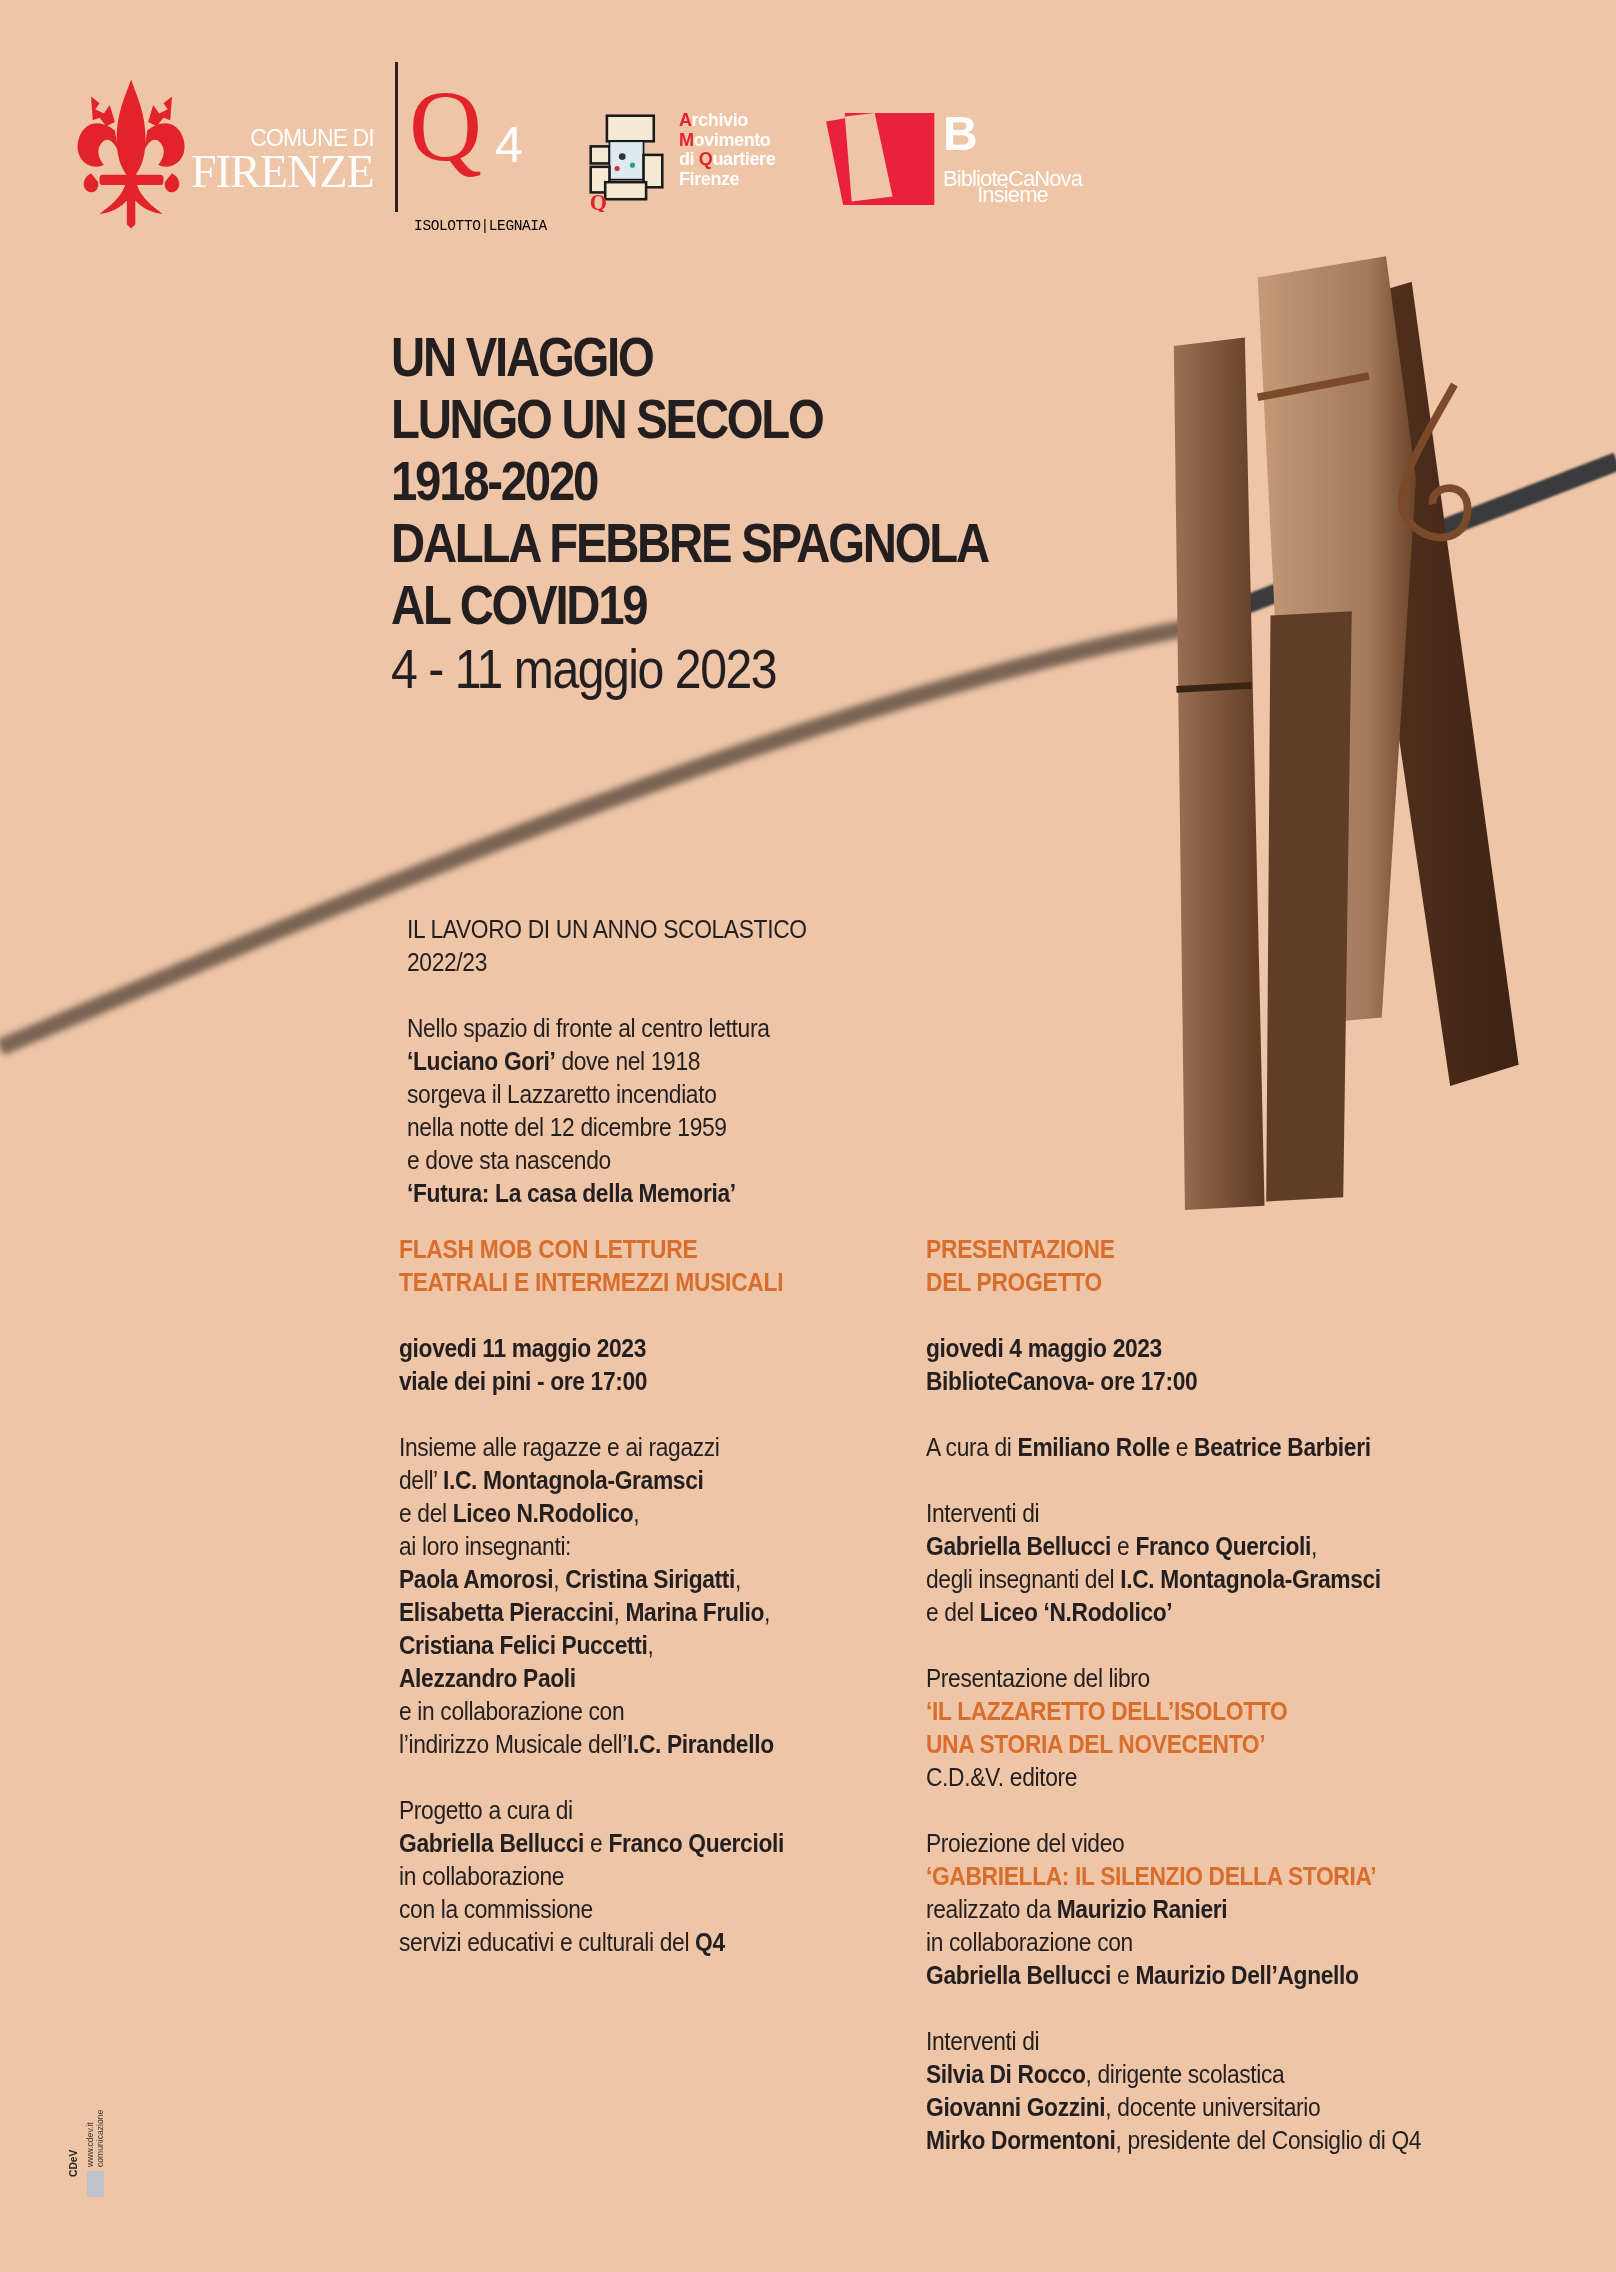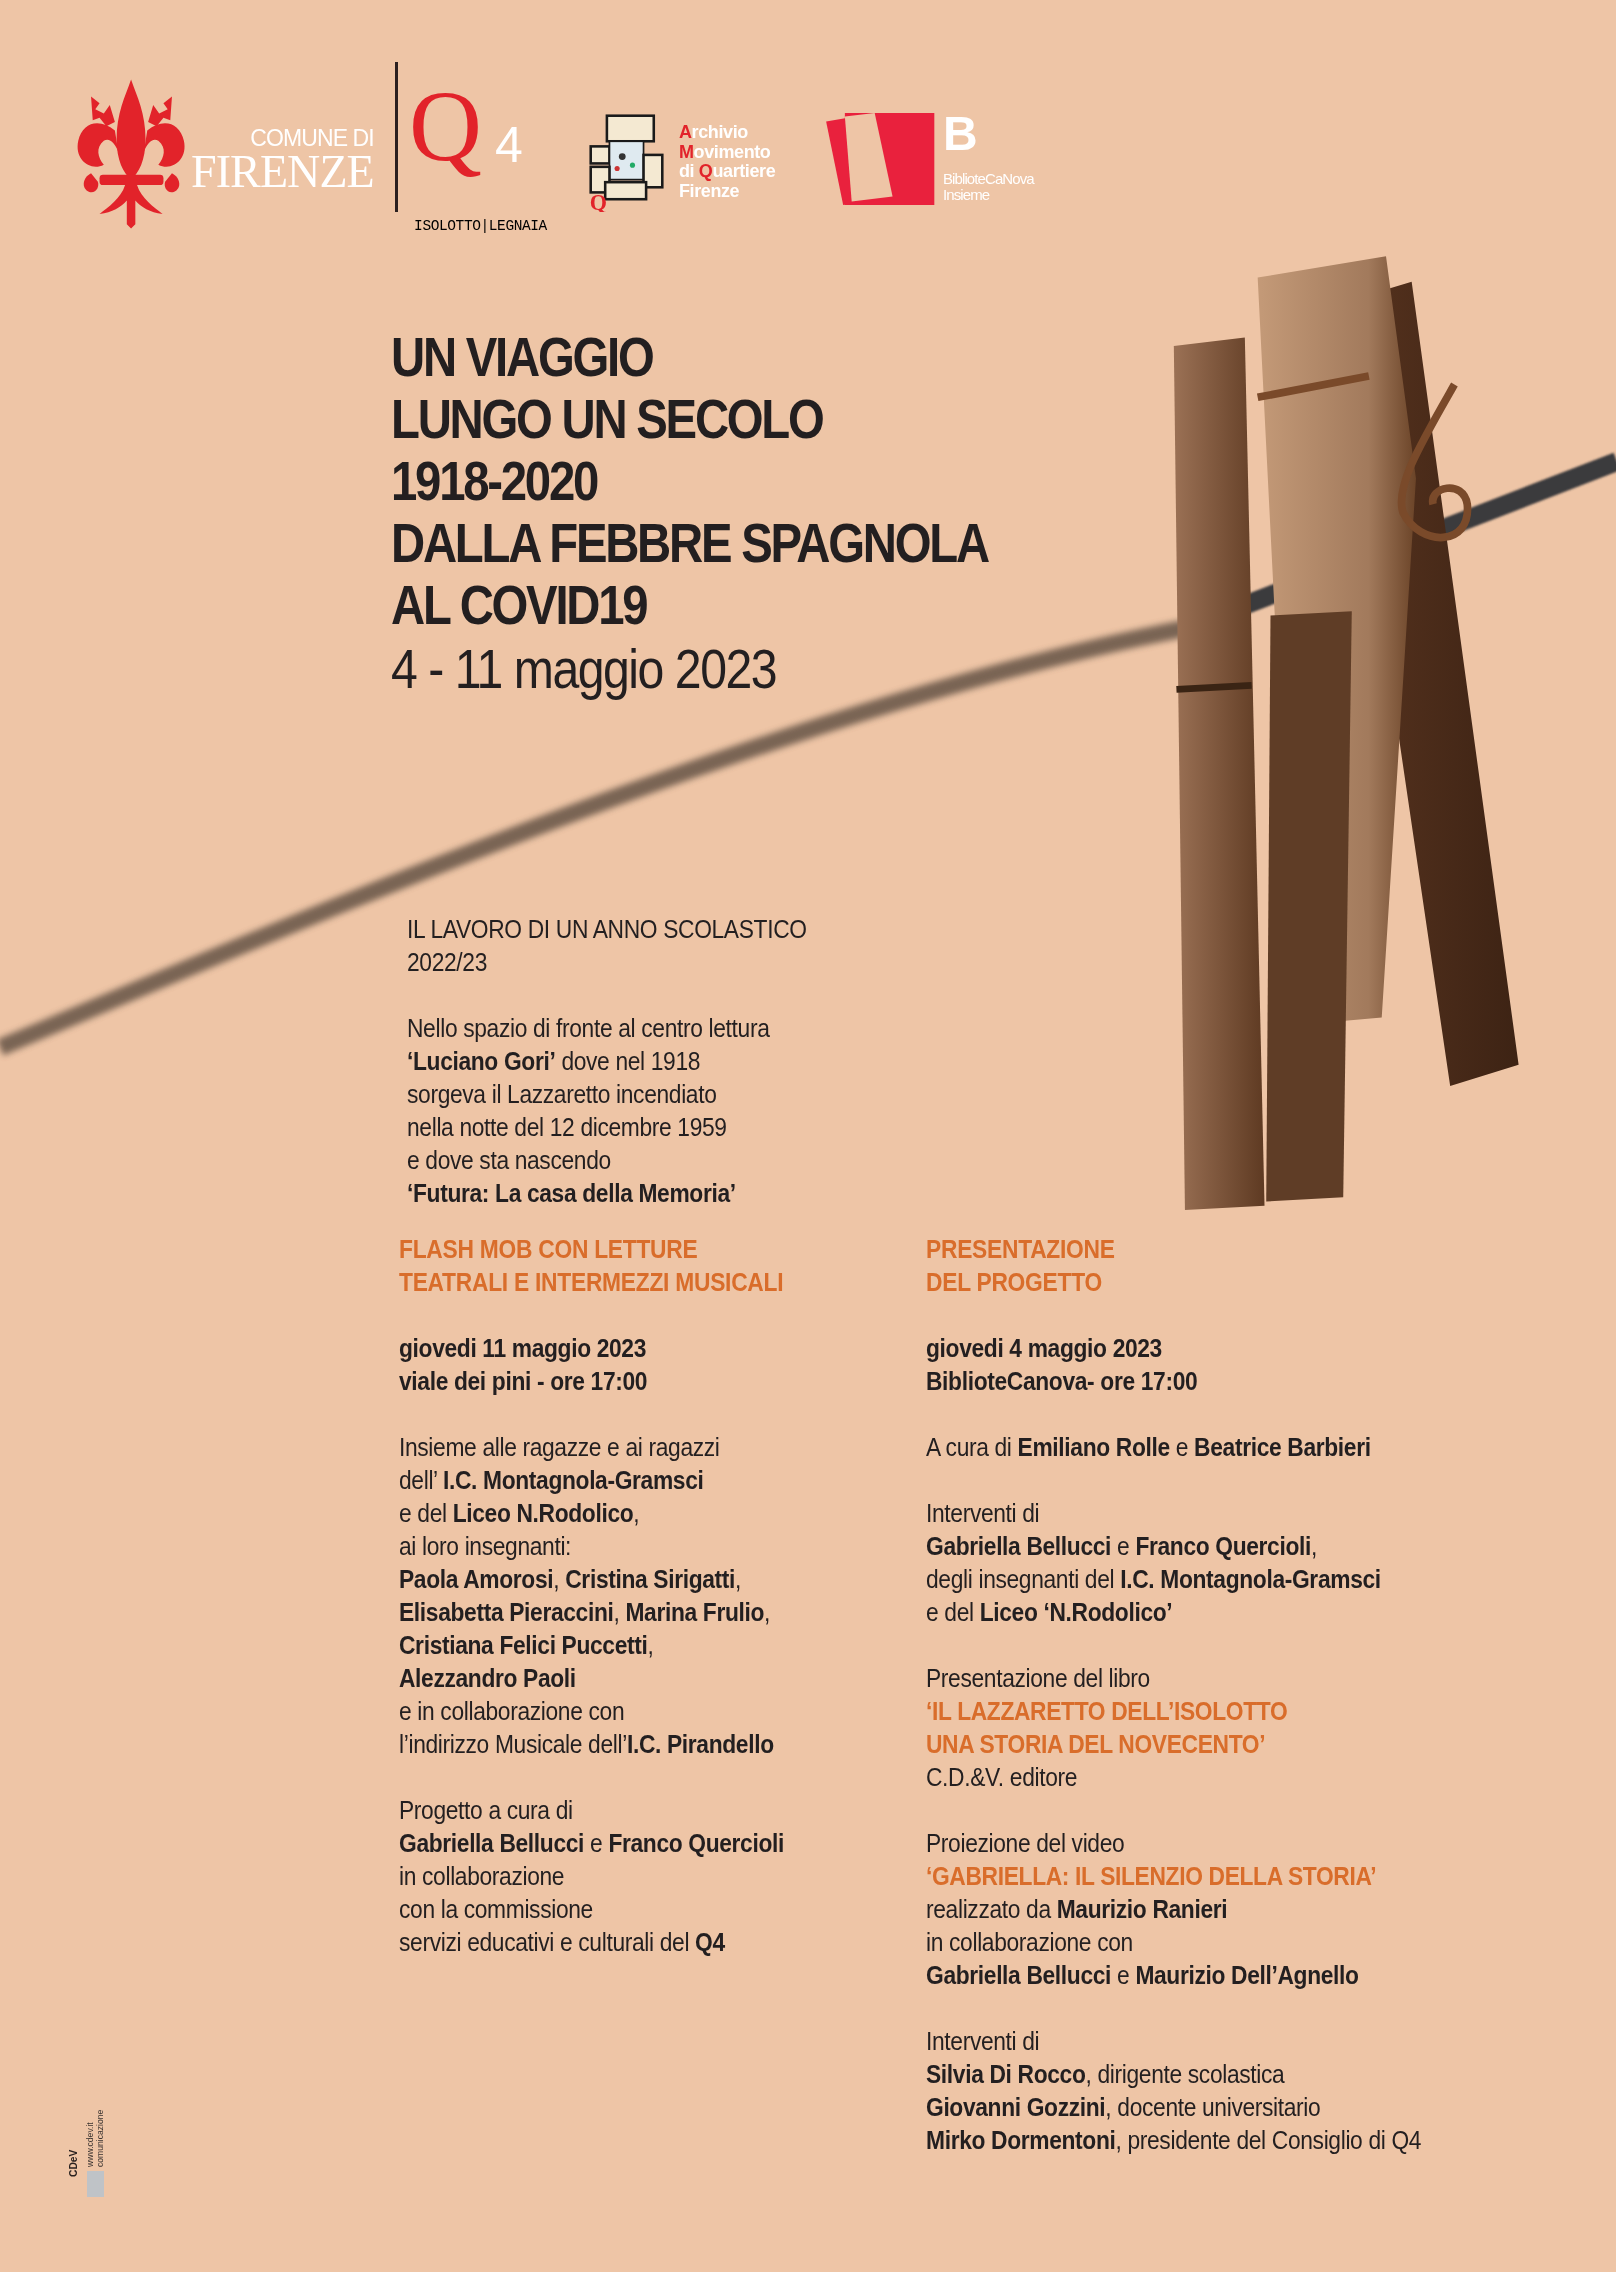--- a/index.html
+++ b/index.html
@@ -19,27 +19,27 @@
   .firenze-text .small { font-family: "Liberation Sans", sans-serif; font-size: 23px; letter-spacing: -0.9px; line-height: 24px; display:block; }
   .firenze-text .big { font-family: "Liberation Serif", serif; font-size: 46px; line-height: 44px; letter-spacing: -0.9px; display:block; }
   .logo-divider { left: 395px; top: 62px; width: 2.6px; height: 150px; background: #2b2020; }
   .logo-q4 { left: 409px; top: 86px; width: 154px; height: 128px; }
   .q-letter { position: absolute; left: 0; top: -8.6px; font-family: "Liberation Serif", serif; font-size: 101px; color: #e2232a; line-height: 101px; }
   .q-four { position: absolute; left: 86px; top: 34px; font-size: 50px; color: #fff; line-height: 50px; }
   .q-sub { position: absolute; left: 5.1px; top: 105px; font-family: Liberation Mono, monospace; font-size: 14.5px; color: #000000; letter-spacing: -0.4px; white-space: nowrap; margin-top: 27px; }
 
   .logo-archivio { left: 588px; top: 111px; width: 222px; height: 107px; }
   .archivio-img { position: absolute; left: 0; top: 2.6px; width: 77px; height: 98px; }
-  .archivio-text { position: absolute; left: 91px; top: 12px; color: #fff; font-weight: bold; font-size: 18px; line-height: 19.7px; letter-spacing: -0.4px; }
+  .archivio-text { position: absolute; left: 91px; top: 0; color: #fff; font-weight: bold; font-size: 18px; line-height: 19.7px; letter-spacing: -0.4px; }
   .archivio-text .r { color: #e2232a; }
 
   .logo-biblio { left: 826px; top: 113px; width: 222px; height: 94px; }
   .biblio-mark { position: absolute; left: 0; top: 0; width: 111px; height: 92px; }
   .biblio-b { position: absolute; left: 117px; top: -3.4px; color: #fff; font-weight: bold; font-size: 48px; line-height: 48px; }
-  .biblio-name { position: absolute; left: 117px; top: 58px; color: #fff; font-size: 15px; line-height: 16.3px; letter-spacing: -0.9px; }
+  .biblio-name { position: absolute; left: 117px; top: 58px; color: #fff; font-size: 22px; line-height: 16.3px; letter-spacing: -0.9px; text-align: center; }
 
   
   .photo { left: 0; top: 239px; width: 1617px; height: 984px; }
 
   
   .title-block { left: 391px; top: 326px; }
   .title-line { font-weight: bold; font-size: 55px; line-height: 62px; letter-spacing: -2.6px; transform: scaleX(0.86); transform-origin: left; white-space: nowrap; }
   .title-dates { font-size: 56px; line-height: 65px; letter-spacing: -1.7px; transform: scaleX(0.86); transform-origin: left; white-space: nowrap; }
 
   

